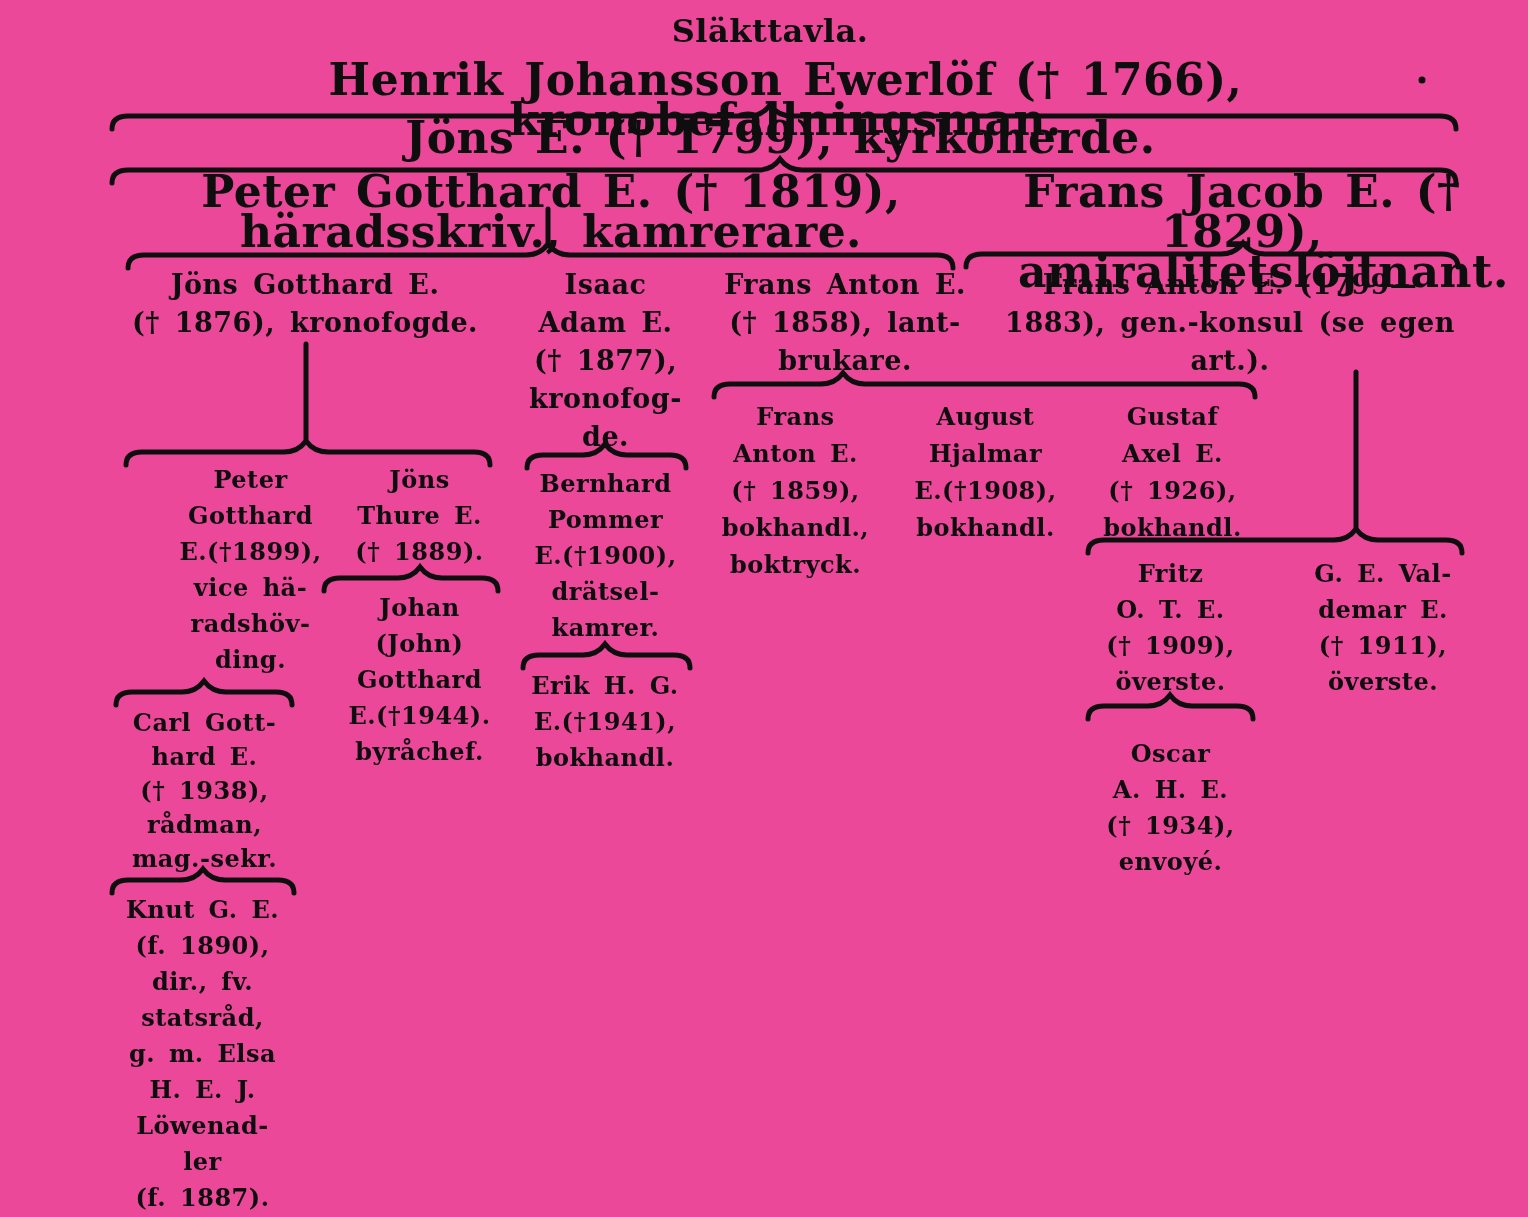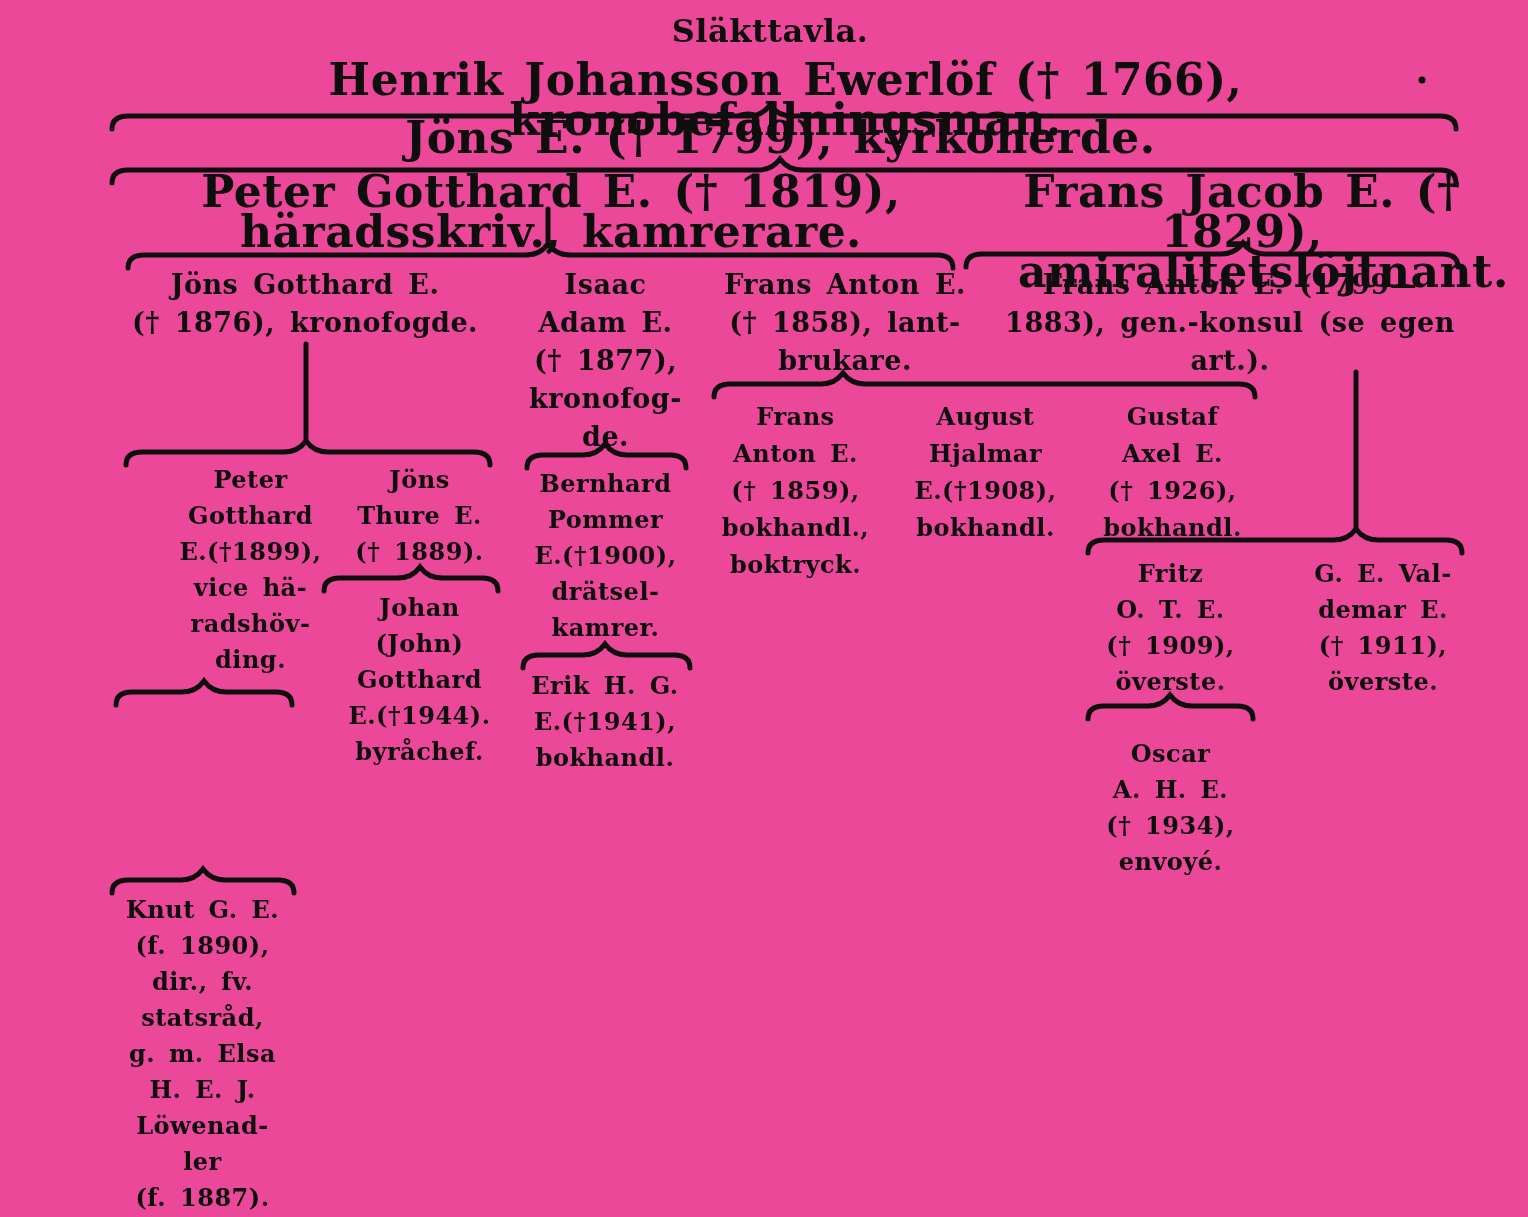--- a/index.html
+++ b/index.html
@@ -132,20 +132,25 @@
 överste.</div>
 
   <div class="person col" style="left:332px; top:590px; width:175px;">Johan
 (John)
 Gotthard
 E.(†1944).
 byråchef.</div>
   <div class="person col" style="left:515px; top:668px; width:180px;">Erik H. G.
 E.(†1941),
 bokhandl.</div>
+  <div class="person col" style="left:112px; top:706px; width:185px; line-height:34px;">Carl Gott-
+hard E.
+(† 1938),
+rådman,
+mag.-sekr.</div>
   <div class="person col" style="left:1083px; top:716px; width:175px;margin-top:20px;">Oscar
 A. H. E.
 († 1934),
 envoyé.</div>
 
   <div class="person col" style="left:110px; top:892px; width:185px;">Knut G. E.
 (f. 1890),
 dir., fv.
 statsråd,
 g. m. Elsa

